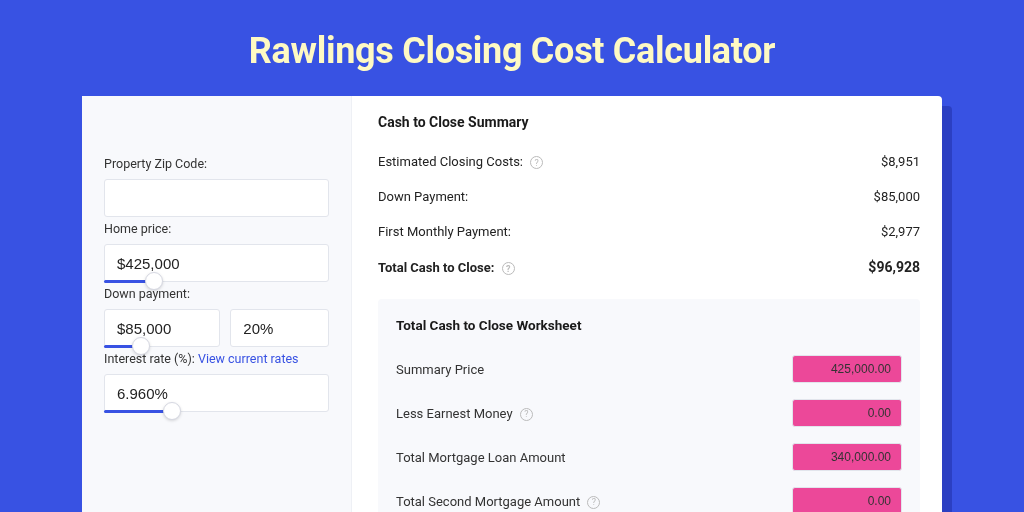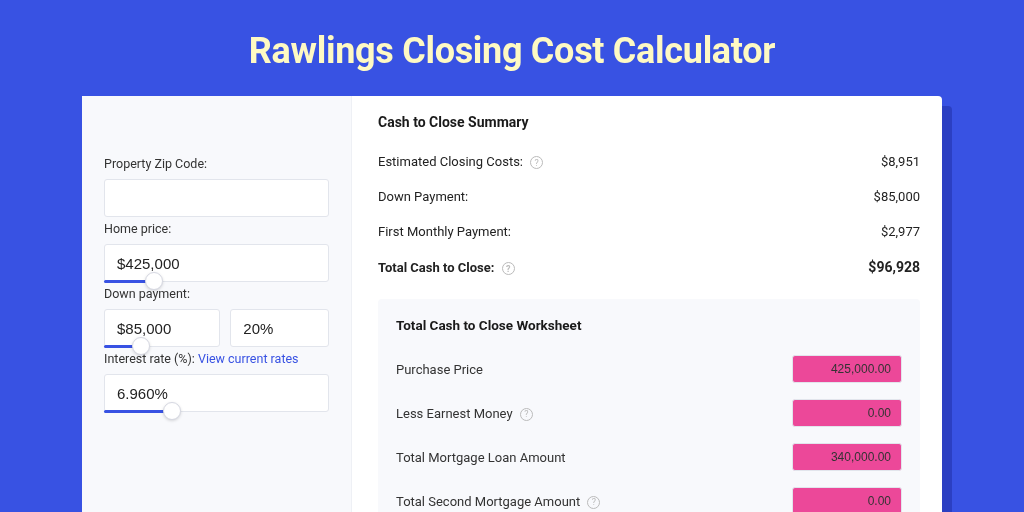--- a/index.html
+++ b/index.html
@@ -224,21 +224,21 @@
           <span>Total Cash to Close:</span>
           <span class="help-icon">?</span>
         </span>
         <span class="val">$96,928</span>
       </div>
 
       <div class="worksheet">
         <div class="worksheet-title">Total Cash to Close Worksheet</div>
 
         <div class="ws-row">
-          <span>Purchase Price</span>
+          <span>Summary Price</span>
           <input class="ws-input" value="425,000.00" style="">
         </div>
         <div class="ws-row">
           <span>
             <span>Less Earnest Money</span>
             <span class="help-icon">?</span>
           </span>
           <input class="ws-input" value="0.00" style="">
         </div>
         <div class="ws-row">

